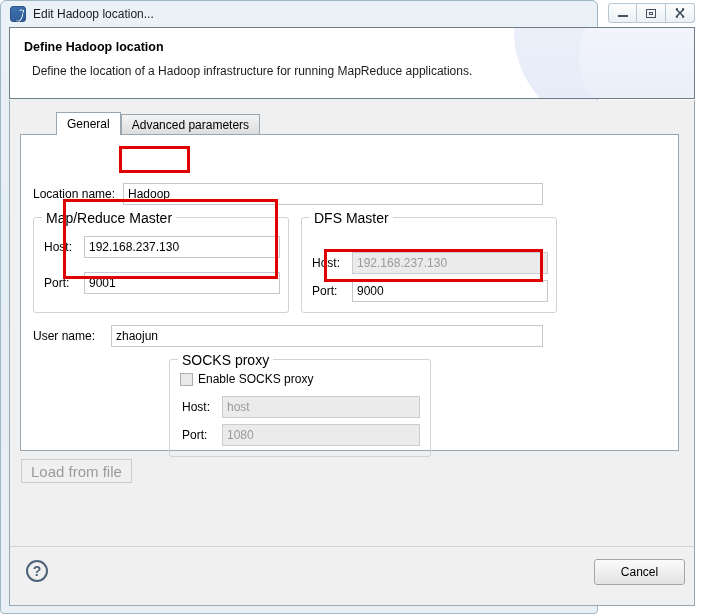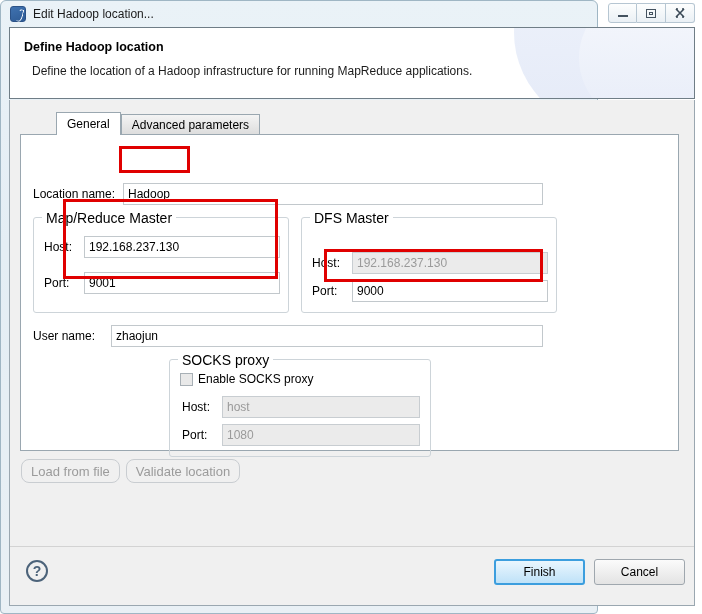--- a/index.html
+++ b/index.html
@@ -160,22 +160,22 @@
   
   .redbox {
     position: absolute; border: 3px solid #e00000; z-index: 20;
     pointer-events: none; background: transparent;
   }
 
   
   .flatbtn {
     height: 24px; padding: 0 9px;
     display: inline-flex; align-items: center;
-    border: 1px solid #c9cdd1; border-radius: 8px;
-    background: #f0f0f0; color: #9b9b9b; font-size: 13px;
+    border: 1px solid #c9cdd1; border-radius: 0;
+    background: #f0f0f0; color: #9b9b9b; font-size: 15px;
   }
 
   
   #footer {
     position: absolute; left: 8px; top: 545px; width: 686px; height: 60px;
     background: #f0f0f0; border: 1px solid #9aa7b0; border-top: none;
   }
   #footer .sep {
     position: absolute; left: 0; top: 0; width: 100%; height: 1px; background: #d3d3d3;
   }
@@ -289,29 +289,27 @@
         <div class="row" style="left:12px; top:64px;">
           <span class="lbl" style="width:40px;">Port:</span>
           <span class="txt disabled" style="width:198px;">1080</span>
         </div>
       </div>
 
     </div>
 
     <div style="position:absolute; left:11px; top:359px; display:flex; gap:6px;">
       <span class="flatbtn">Load from file</span>
-      <span class="flatbtn">Validate location</span>
     </div>
 
   </div>
 
   <div id="footer">
     <div class="sep"></div>
     <div id="help-icon">?</div>
-    <div class="dlgbtn default" style="left:484px;">Finish</div>
     <div class="dlgbtn" style="left:584px;">Cancel</div>
   </div>
 
   <div class="redbox" style="left:118px; top:145px; width:71px; height:27px;"></div>
   <div class="redbox" style="left:62px; top:198px; width:215px; height:80px;"></div>
   <div class="redbox" style="left:323px; top:248px; width:219px; height:33px;"></div>
 
 </div>
 
 </body></html>

